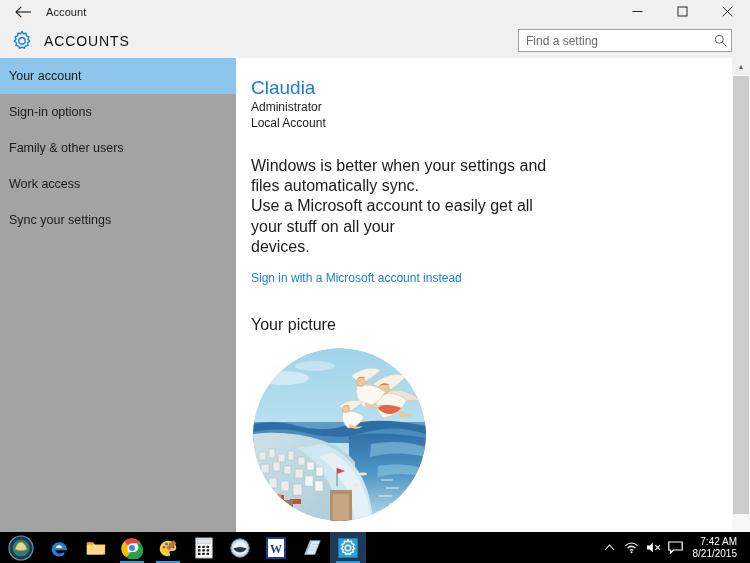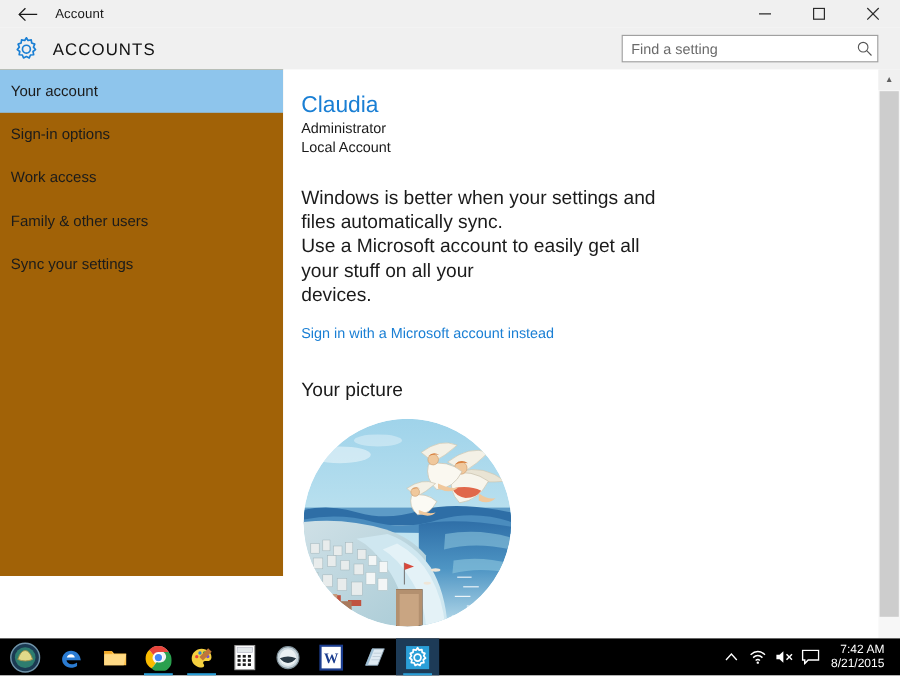--- a/index.html
+++ b/index.html
@@ -61,22 +61,22 @@
     flex: 1; height: 100%;
   }
   .search-input::placeholder { color: #6a6a6a; }
   .search-icon { width: 22px; display: flex; align-items: center; justify-content: center; }
 
   
   .body-area {
     position: absolute; left: 0; top: 58px; width: 750px; height: 474px;
   }
   .sidebar {
-    position: absolute; left: 0; top: 0; width: 236px; height: 422px;
-    background: #a16207;
+    position: absolute; left: 0; top: 0; width: 236px; height: 474px;
+    background: #a3a3a3;
   }
   .nav-item {
     height: 36px; display: flex; align-items: center;
     padding-left: 9px; font-size: 12.5px; color: #1b1b1b;
   }
   .nav-item.active { background: #8ec5ec; }
 
   .content {
     position: absolute; left: 236px; top: 0; width: 496px; height: 474px;
     background: #ffffff; overflow: hidden;
@@ -221,24 +221,24 @@
   <div class="body-area">
 
     <nav class="sidebar">
       <div class="nav-item active">
         <span>Your account</span>
       </div>
       <div class="nav-item">
         <span>Sign-in options</span>
       </div>
       <div class="nav-item">
+        <span>Family &amp; other users</span>
+      </div>
+      <div class="nav-item">
         <span>Work access</span>
-      </div>
-      <div class="nav-item">
-        <span>Family &amp; other users</span>
       </div>
       <div class="nav-item">
         <span>Sync your settings</span>
       </div>
     </nav>
 
     <main class="content">
       <div class="content-inner">
         <div class="acct-name">Claudia</div>
         <div class="acct-line">Administrator</div>

